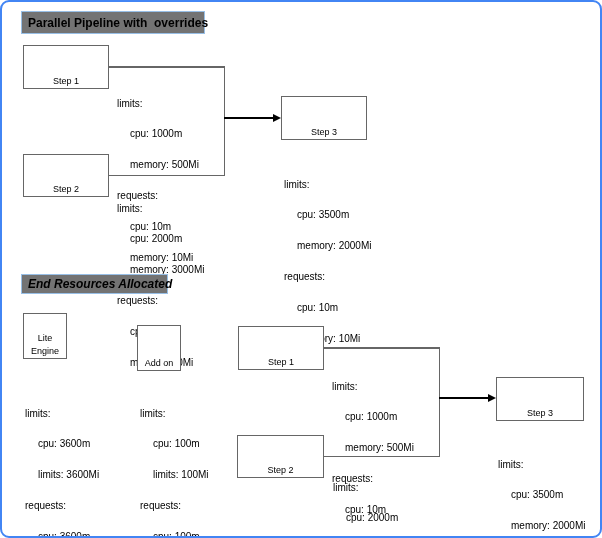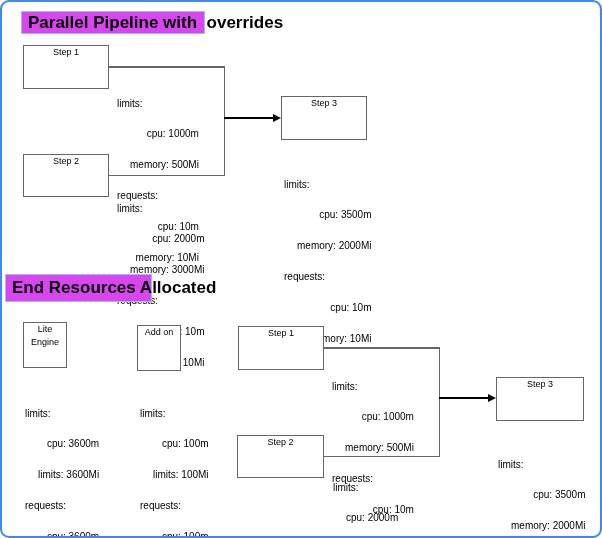--- a/index.html
+++ b/index.html
@@ -8,48 +8,48 @@
   .frame {
     position: relative;
     width: 602px; height: 538px;
     background: #fff;
     border: 2.5px solid #4285f4;
     border-radius: 9px;
     overflow: hidden;
   }
   .titlebox {
     position: absolute;
-    background: #d946ef;
+    background: #737373;
     border: 1.5px solid #98bfe6;
     font-weight: bold;
-    font-size: 17px;
+    font-size: 12px;
     display: flex;
     align-items: center;
     padding-left: 6px;
     white-space: pre;
   }
   .node {
     position: absolute;
     background: #fff;
     border: 1.5px solid #666;
     display: flex;
     flex-direction: column;
     align-items: center;
-    justify-content: flex-start;
+    justify-content: flex-end;
     font-size: 9px;
     text-align: center;
     line-height: 13px;
   }
   .res {
     position: absolute;
     font-size: 10px;
     line-height: 10.3px;
     white-space: pre;
   }
-  .res .ind { padding-left: 13px; text-align: right; }
+  .res .ind { padding-left: 13px; }
   .hline, .vline { position: absolute; background: #666; }
   .hline { height: 1.5px; }
   .vline { width: 1.5px; }
   .aline { position: absolute; background: #000; height: 1.5px; }
   .ahead {
     position: absolute;
     width: 0; height: 0;
     border-top: 4px solid transparent;
     border-bottom: 4px solid transparent;
     border-left: 8px solid #000;
@@ -100,23 +100,23 @@
 
   <div class="res" style="left:282px; top:157px;">
     <div>limits:</div>
     <div class="ind">cpu: 3500m</div>
     <div class="ind">memory: 2000Mi</div>
     <div>requests:</div>
     <div class="ind">cpu: 10m</div>
     <div class="ind">memory: 10Mi</div>
   </div>
 
-  <div class="titlebox" style="left:3px; top:272px; width:147px; height:28px;">End Resources Allocated</div>
+  <div class="titlebox" style="left:19px; top:272px; width:147px; height:20px;font-style:italic;">End Resources Allocated</div>
 
-  <div class="node" style="left:21px; top:320px; width:44px; height:46px;">
+  <div class="node" style="left:21px; top:311px; width:44px; height:46px;">
     <span>Lite</span>
     <span>Engine</span>
   </div>
 
   <div class="node" style="left:135px; top:323px; width:44px; height:46px;">
     <span>Add on</span>
   </div>
 
   <div class="node" style="left:236px; top:324px; width:86px; height:44px;">
     <span>Step 1</span>

